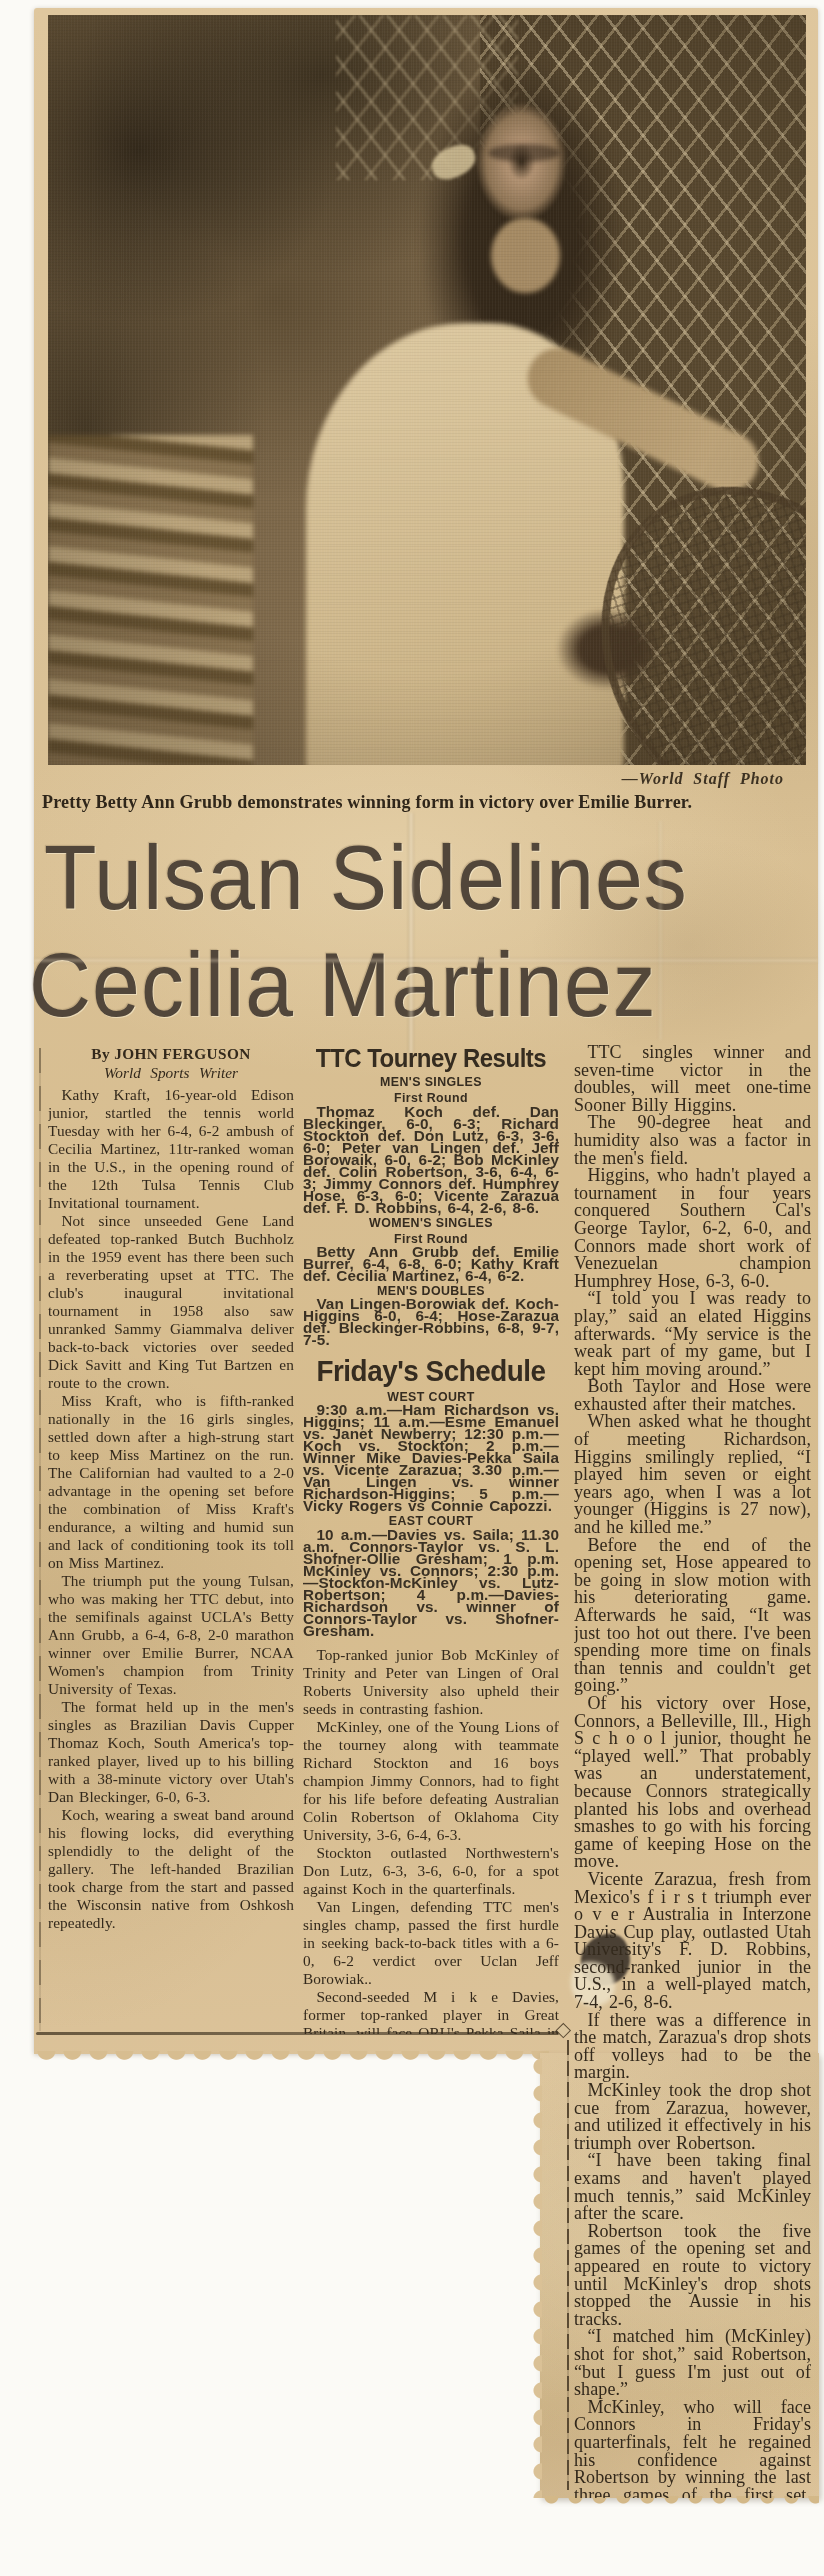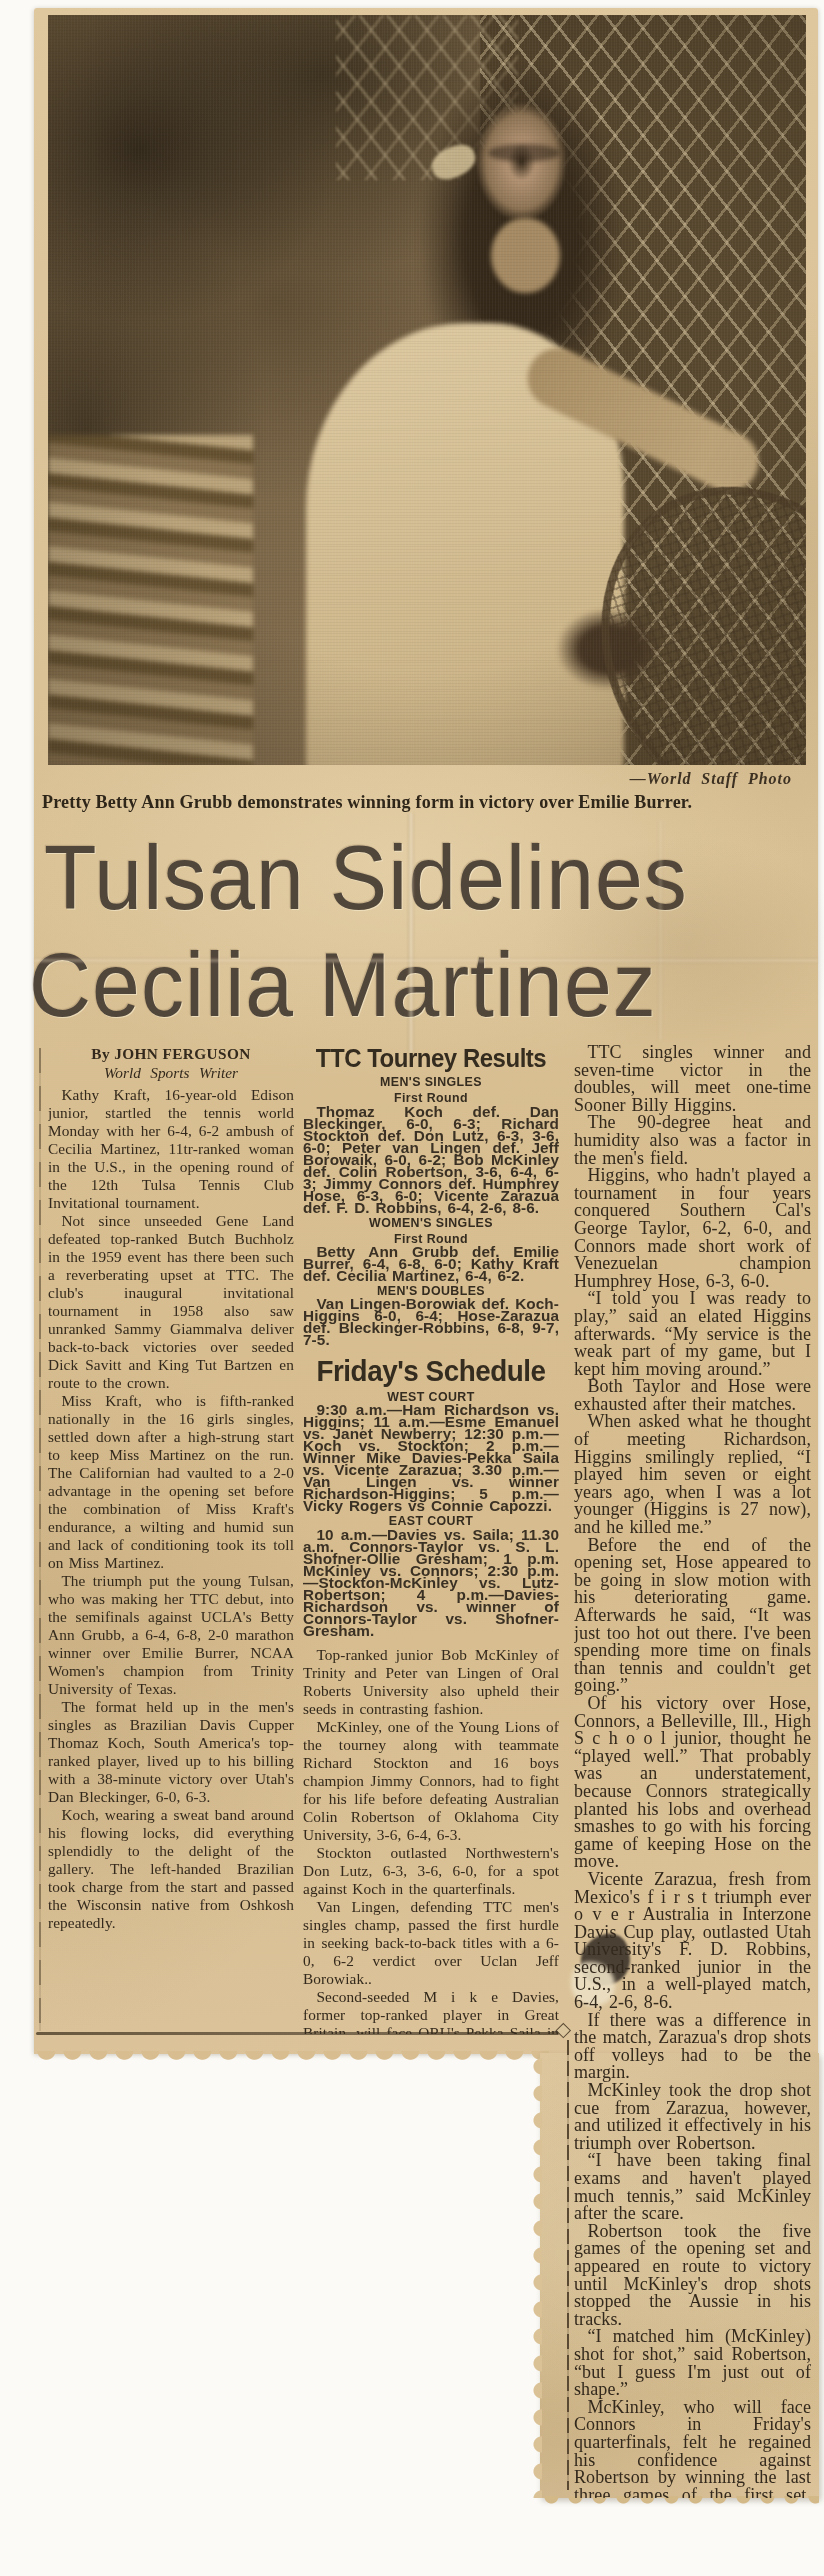--- a/index.html
+++ b/index.html
@@ -71,21 +71,21 @@
       repeating-linear-gradient(12deg, rgba(70,56,36,.45) 0 1.9px, transparent 1.9px 8.6px),
       repeating-linear-gradient(102deg, rgba(70,56,36,.45) 0 1.9px, transparent 1.9px 8.6px);
     filter:blur(0.7px);}
   .ph-grain{left:0;top:0;width:100%;height:100%;
     background:
       radial-gradient(ellipse at 50% 45%, transparent 55%, rgba(40,30,16,.28)),
       repeating-linear-gradient(0deg, rgba(0,0,0,.045) 0 1px, transparent 1px 2.9px),
       repeating-linear-gradient(90deg, rgba(255,255,255,.035) 0 1px, transparent 1px 2.9px);}
 
   
-  .credit{position:absolute;left:34px;top:768px;width:758px;text-align:right;padding-right:25px;
+  .credit{position:absolute;left:26px;top:768px;width:758px;text-align:right;padding-right:25px;
     font:italic 700 16px/21px "Liberation Serif",serif;color:#3c3122;letter-spacing:1px;word-spacing:4.8px;}
   .caption{position:absolute;left:42px;top:791px;width:771px;
     font:700 18px/23px "Liberation Serif",serif;color:#2f261a;letter-spacing:0.2px;}
 
   
   .headline{position:absolute;left:0;top:0;width:824px;color:#51463a;
     font-family:"Liberation Sans",sans-serif;font-weight:400;
     text-shadow:1px 1px 0 rgba(250,240,214,.55), -1px -1px 1px rgba(60,45,25,.18);}
   .hl{position:absolute;font-size:86px;line-height:1;letter-spacing:1px;white-space:nowrap;transform:scaleY(1.06);transform-origin:top left;}
   .hl1{left:44px;top:832px;}
@@ -182,21 +182,21 @@
 </div>
 
 <div class="rule-left"></div>
 <div class="rule-bottom"></div>
 <div class="rule-col3"></div>
 <div class="diamond"></div>
 
 <div class="col col1">
   <div class="byline">By JOHN FERGUSON</div>
   <div class="byline-title">World Sports Writer</div>
-  <p>Kathy Kraft, 16-year-old Edison junior, startled the tennis world Monday with her 6-4, 6-2 ambush of Cecilia Martinez, 11tr-ranked woman in the U.S., in the opening round of the 12th Tulsa Tennis Club Invitational tournament.</p>
+  <p>Kathy Kraft, 16-year-old Edison junior, startled the tennis world Tuesday with her 6-4, 6-2 ambush of Cecilia Martinez, 11tr-ranked woman in the U.S., in the opening round of the 12th Tulsa Tennis Club Invitational tournament.</p>
   <p>Not since unseeded Gene Land defeated top-ranked Butch Buchholz in the 1959 event has there been such a reverberating upset at TTC. The club's inaugural invitational tournament in 1958 also saw unranked Sammy Giammalva deliver back-to-back victories over seeded Dick Savitt and King Tut Bartzen en route to the crown.</p>
   <p>Miss Kraft, who is fifth-ranked nationally in the 16 girls singles, settled down after a high-strung start to keep Miss Martinez on the run. The Californian had vaulted to a 2-0 advantage in the opening set before the combination of Miss Kraft's endurance, a wilting and humid sun and lack of conditioning took its toll on Miss Martinez.</p>
   <p>The triumph put the young Tulsan, who was making her TTC debut, into the semifinals against UCLA's Betty Ann Grubb, a 6-4, 6-8, 2-0 marathon winner over Emilie Burrer, NCAA Women's champion from Trinity University of Texas.</p>
   <p>The format held up in the men's singles as Brazilian Davis Cupper Thomaz Koch, South America's top-ranked player, lived up to his billing with a 38-minute victory over Utah's Dan Bleckinger, 6-0, 6-3.</p>
   <p>Koch, wearing a sweat band around his flowing locks, did everything splendidly to the delight of the gallery. The left-handed Brazilian took charge from the start and passed the Wisconsin native from Oshkosh repeatedly.</p>
 </div>
 
 <div class="col col2">
   <div class="box">
     <div class="box-title">TTC Tourney Results</div>
@@ -225,21 +225,21 @@
 
 <div class="col col3">
   <p>TTC singles winner and seven-time victor in the doubles, will meet one-time Sooner Billy Higgins.</p>
   <p>The 90-degree heat and humidity also was a factor in the men's field.</p>
   <p>Higgins, who hadn't played a tournament in four years conquered Southern Cal's George Taylor, 6-2, 6-0, and Connors made short work of Venezuelan champion Humphrey Hose, 6-3, 6-0.</p>
   <p>“I told you I was ready to play,” said an elated Higgins afterwards. “My service is the weak part of my game, but I kept him moving around.”</p>
   <p>Both Taylor and Hose were exhausted after their matches.</p>
   <p>When asked what he thought of meeting Richardson, Higgins smilingly replied, “I played him seven or eight years ago, when I was a lot younger (Higgins is 27 now), and he killed me.”</p>
   <p>Before the end of the opening set, Hose appeared to be going in slow motion with his deteriorating game. Afterwards he said, “It was just too hot out there. I've been spending more time on finals than tennis and couldn't get going.”</p>
   <p>Of his victory over Hose, Connors, a Belleville, Ill., High S c h o o l junior, thought he “played well.” That probably was an understatement, because Connors strategically planted his lobs and overhead smashes to go with his forcing game of keeping Hose on the move.</p>
-  <p>Vicente Zarazua, fresh from Mexico's f i r s t triumph ever o v e r Australia in Interzone Davis Cup play, outlasted Utah University's F. D. Robbins, second-ranked junior in the U.S., in a well-played match, 6-4, 2-6, 8-6.</p>
+  <p>Vicente Zarazua, fresh from Mexico's f i r s t triumph ever o v e r Australia in Interzone Davis Cup play, outlasted Utah University's F. D. Robbins, second-ranked junior in the U.S., in a well-played match, 7-4, 2-6, 8-6.</p>
   <p>If there was a difference in the match, Zarazua's drop shots off volleys had to be the margin.</p>
   <p>McKinley took the drop shot cue from Zarazua, however, and utilized it effectively in his triumph over Robertson.</p>
   <p>“I have been taking final exams and haven't played much tennis,” said McKinley after the scare.</p>
   <p>Robertson took the five games of the opening set and appeared en route to victory until McKinley's drop shots stopped the Aussie in his tracks.</p>
   <p>“I matched him (McKinley) shot for shot,” said Robertson, “but I guess I'm just out of shape.”</p>
   <p>McKinley, who will face Connors in Friday's quarterfinals, felt he regained his confidence against Robertson by winning the last three games of the first set. “Until that time, I had my doubts,” said McKinley.</p>
   <p>But the happiest player in the</p>
 </div>
 
 

